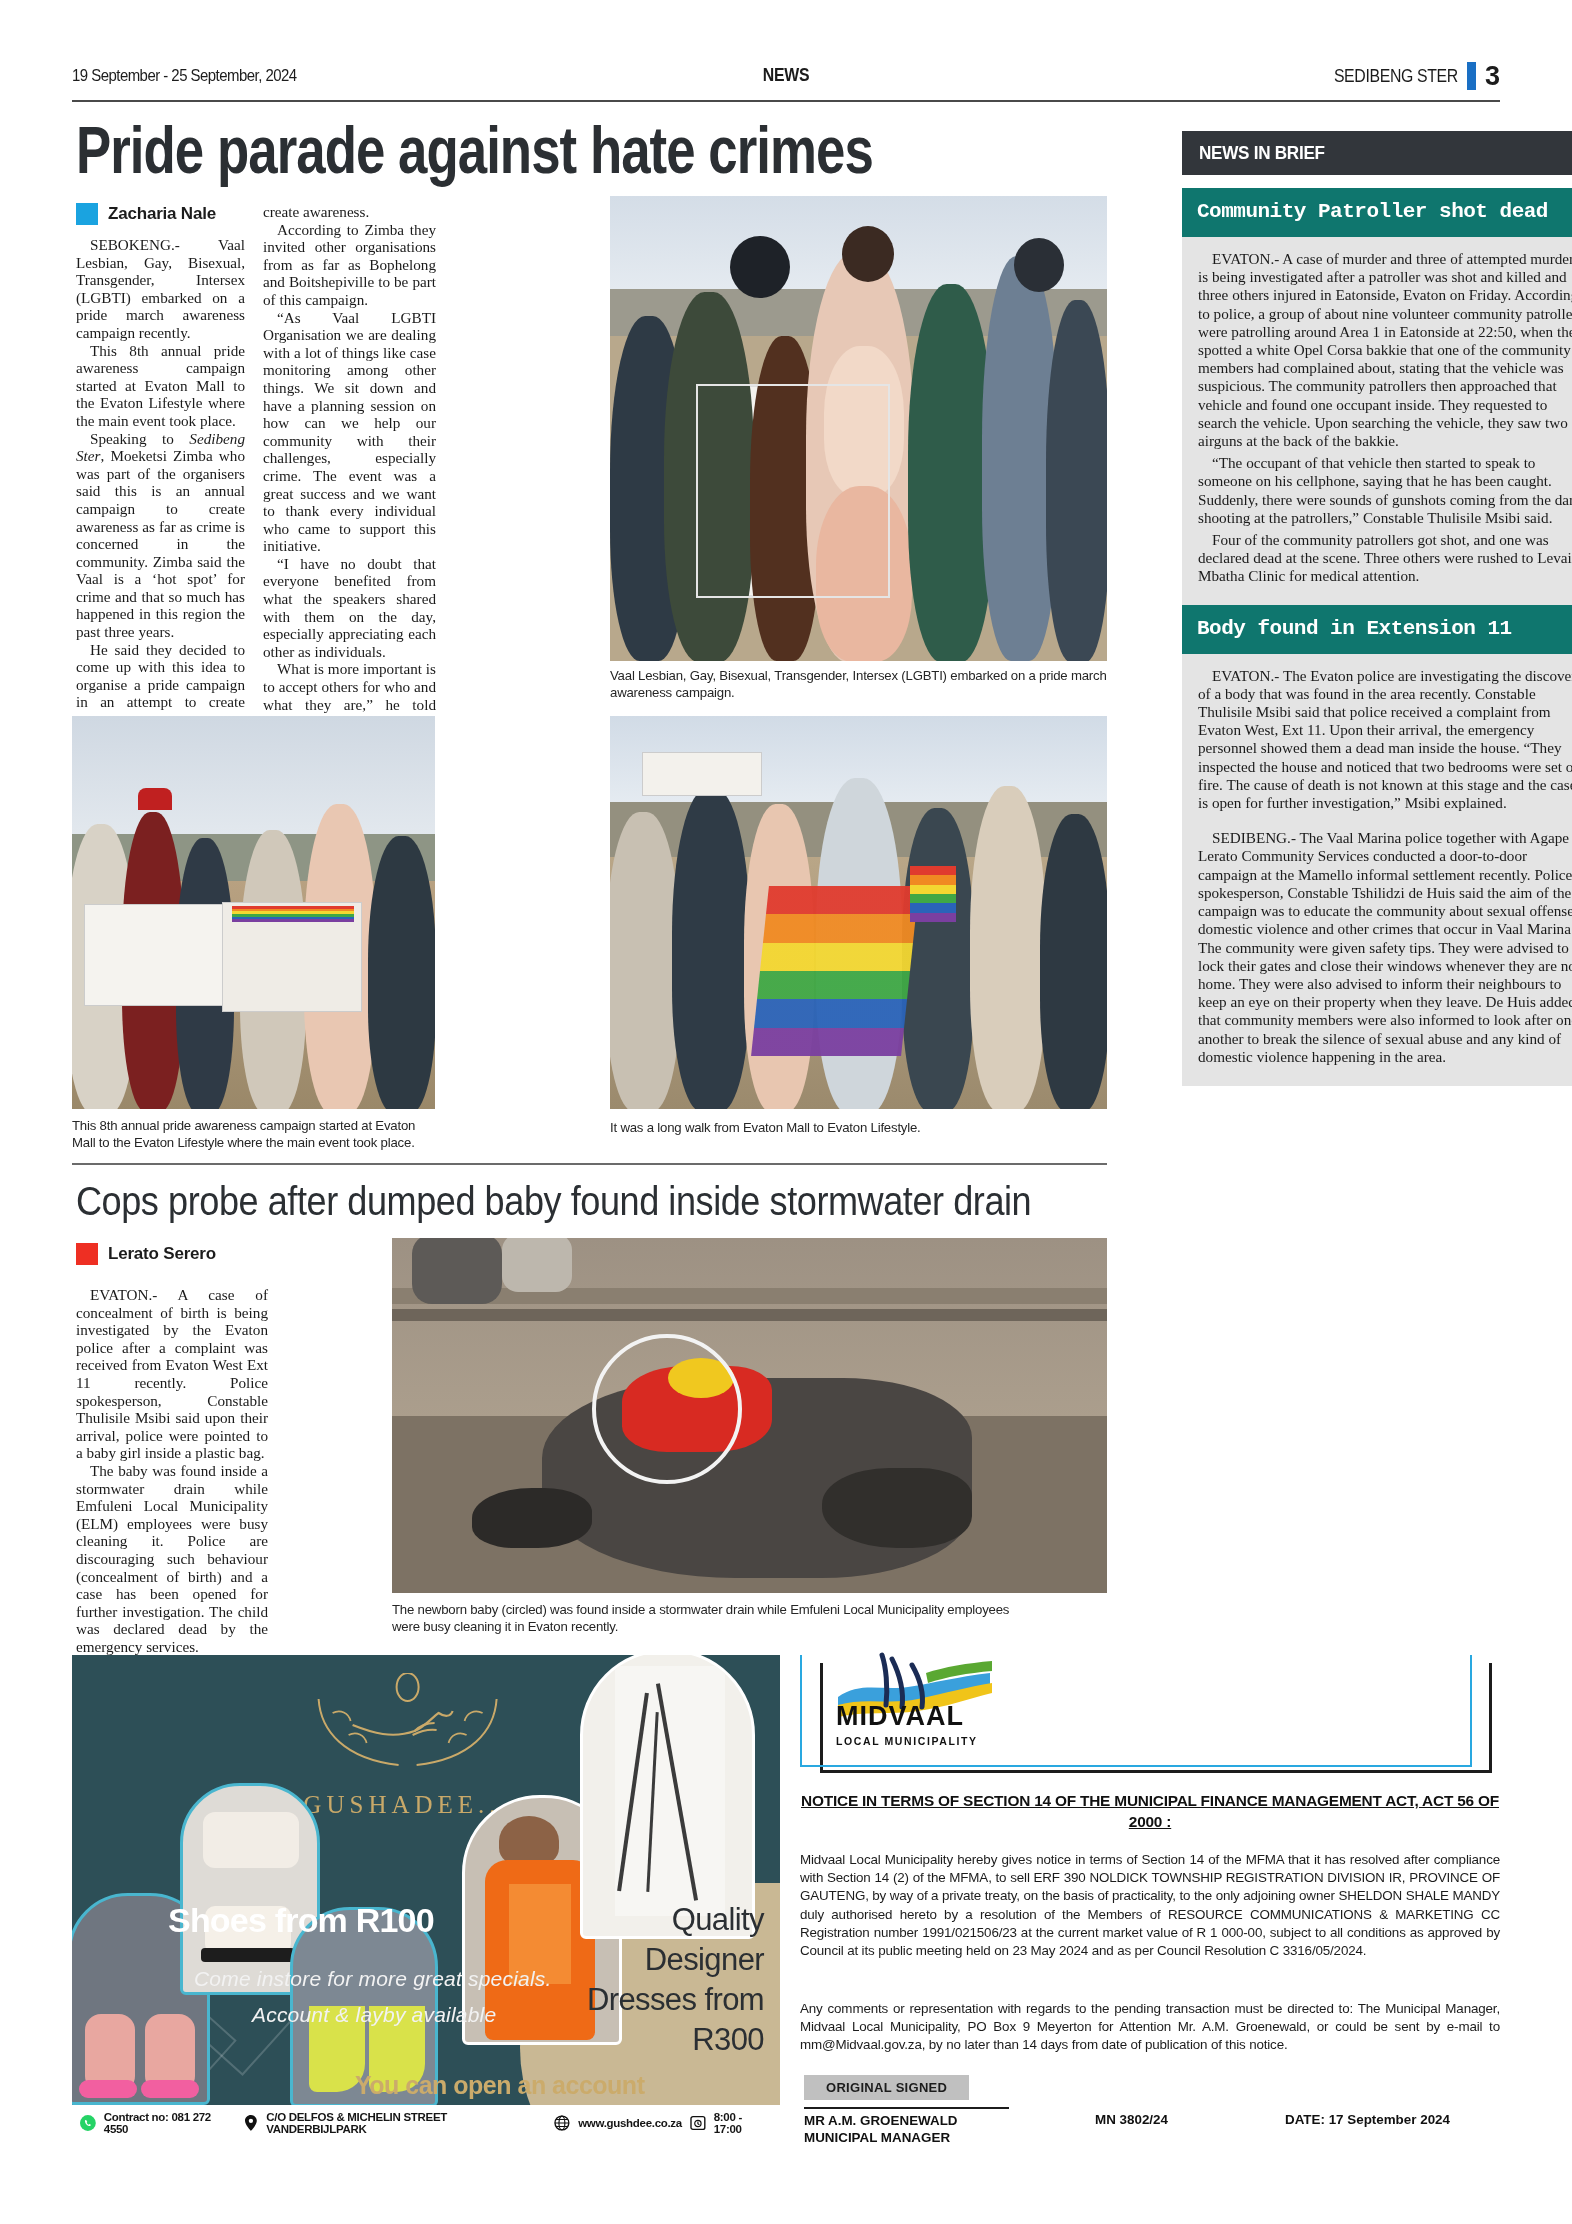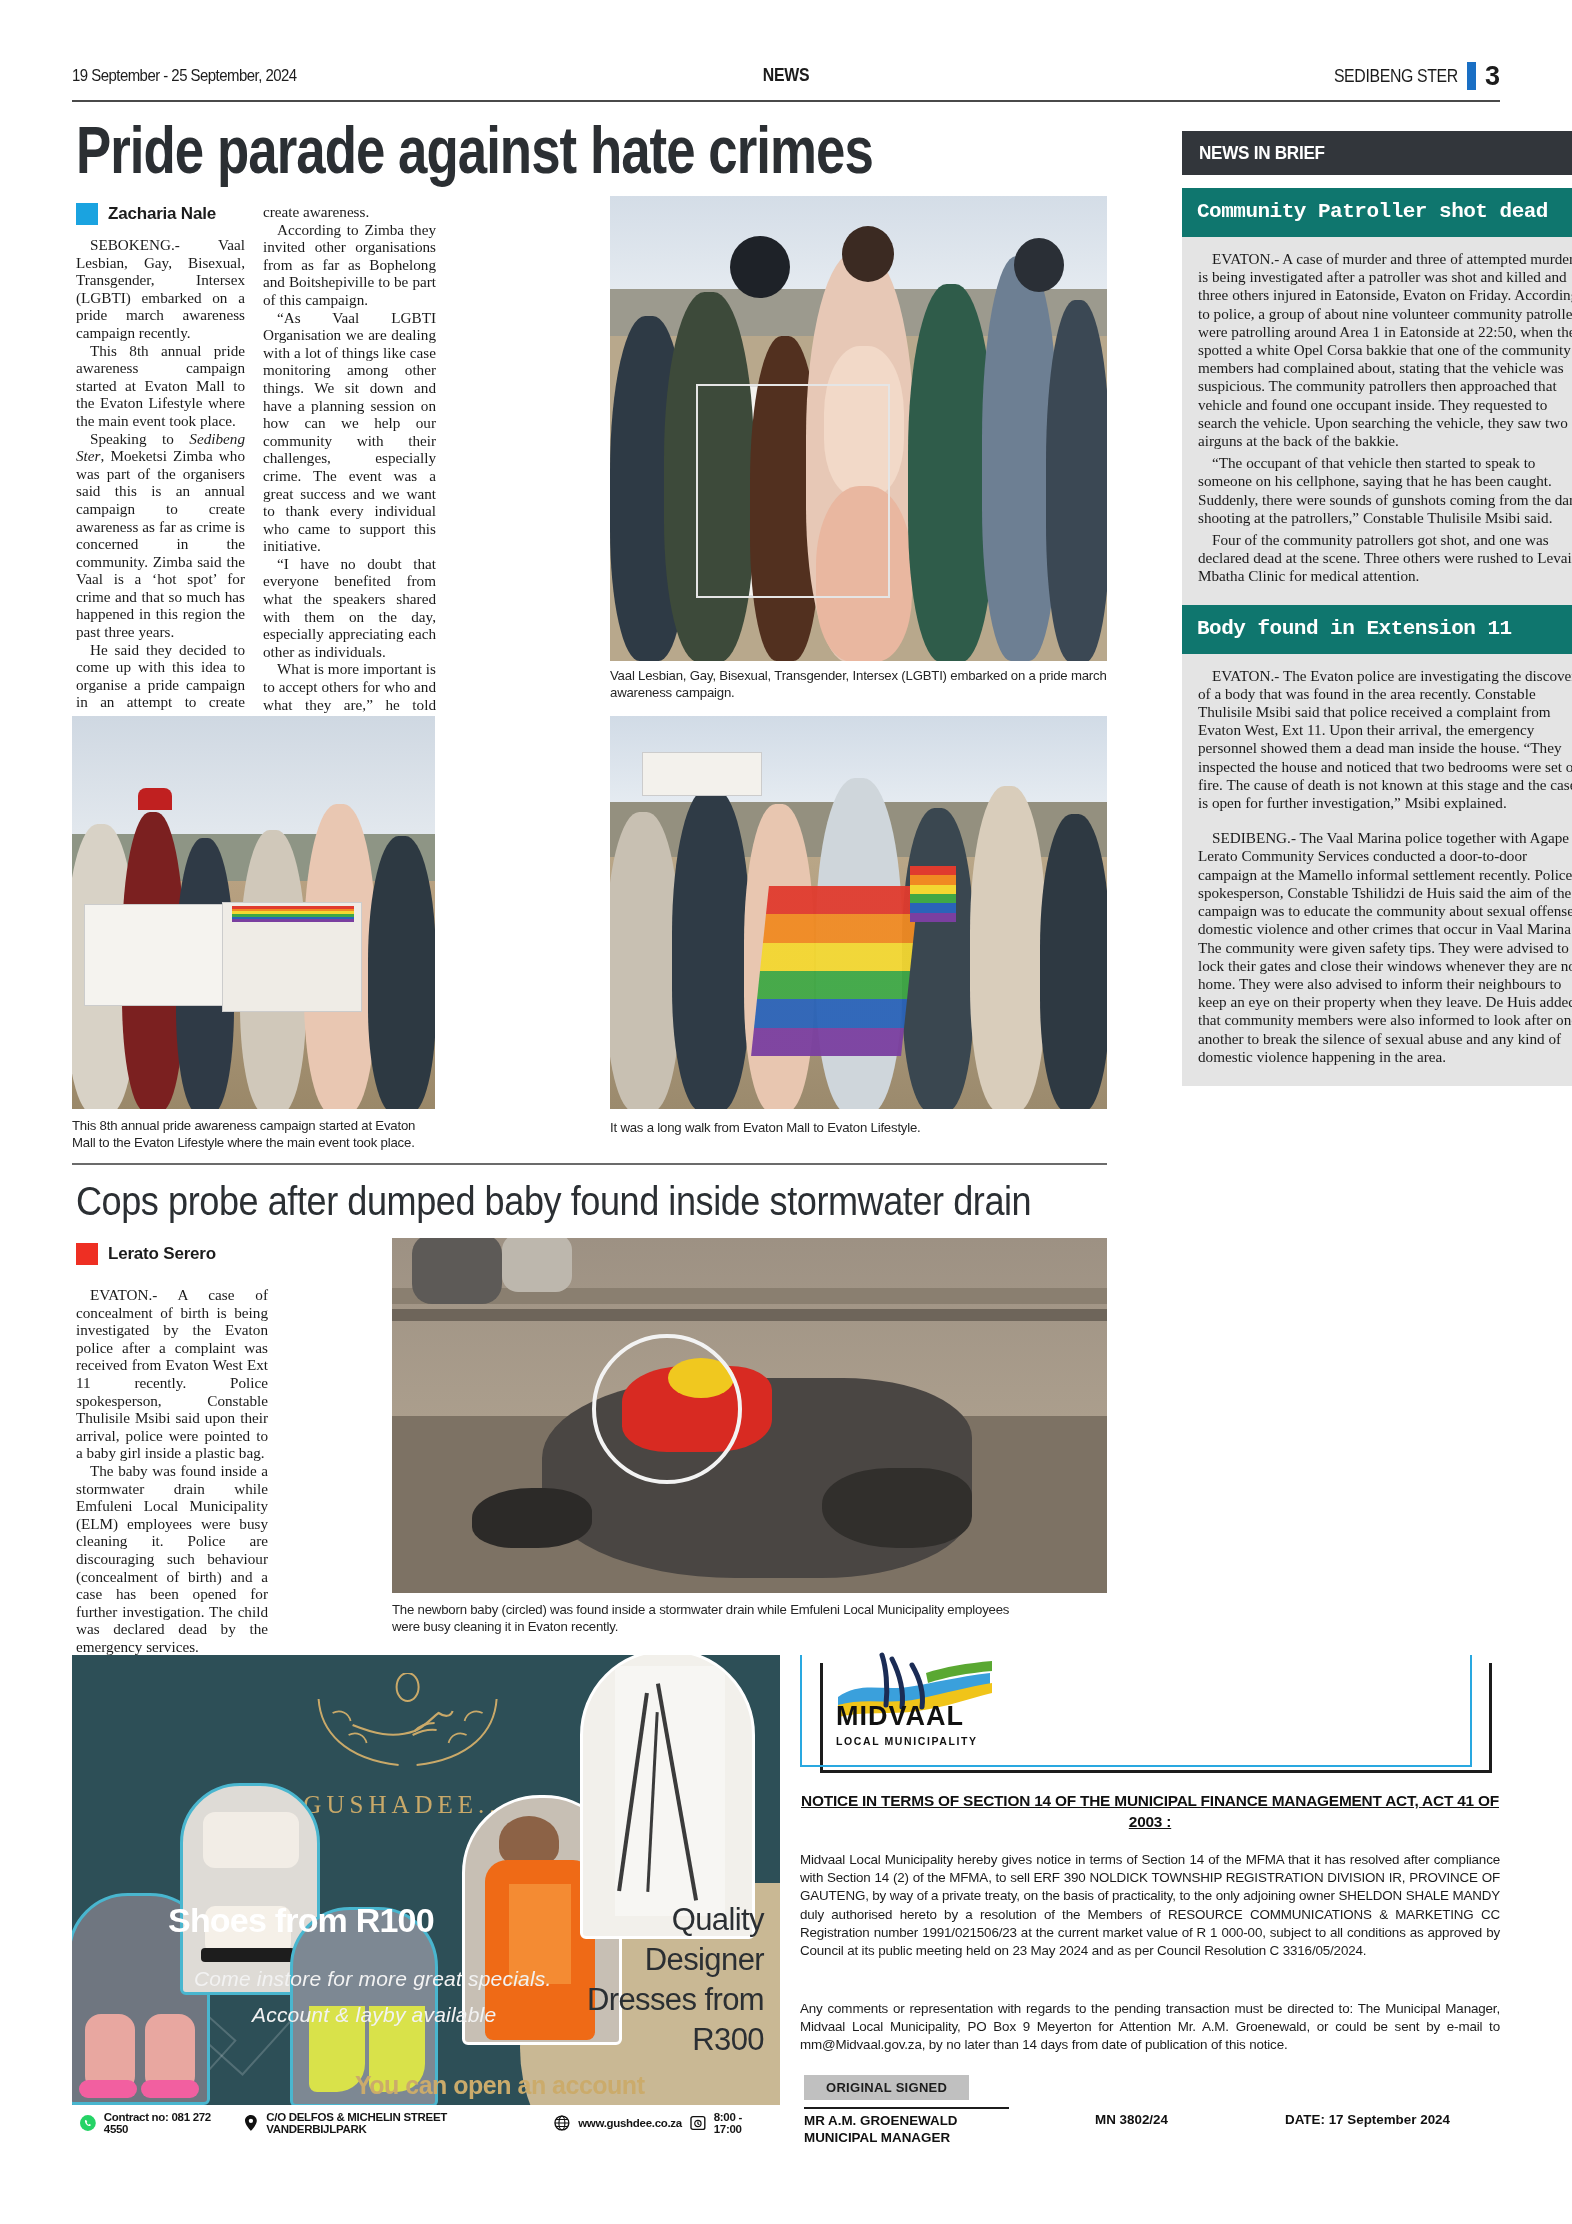--- a/index.html
+++ b/index.html
@@ -480,21 +480,21 @@
         <path d="M8 50 C30 34, 52 44, 78 40 C104 36, 126 30, 160 26 L160 40 C126 44, 104 52, 78 56 C52 60, 30 56, 8 62 Z" fill="#3aa0dc"></path>
         <path d="M8 58 C34 50, 60 58, 88 52 C116 46, 138 40, 162 36 L162 46 C138 52, 116 60, 88 64 C60 68, 34 64, 8 70 Z" fill="#f0c419"></path>
         <path d="M96 26 C114 20, 138 16, 162 14 L162 24 C138 26, 116 30, 98 36 Z" fill="#5aa832"></path>
         <path d="M52 8 C56 20, 58 40, 56 58 M62 12 C70 28, 74 44, 72 60 M82 18 C90 32, 94 46, 92 60" fill="none" stroke="#1b2c55" stroke-width="5" stroke-linecap="round"></path>
         <text x="6" y="78" font-family="Liberation Sans, sans-serif" font-size="27" font-weight="700" fill="#111" letter-spacing="1">MIDVAAL</text>
       </svg>
       <div style="font-family:'Liberation Sans',sans-serif;font-size:10.5px;font-weight:700;letter-spacing:1.6px;color:#111;margin-left:6px;margin-top:-2px;">LOCAL MUNICIPALITY</div>
     </div>
 
 
-    <div class="mv-notice-title">NOTICE IN TERMS OF SECTION 14 OF THE MUNICIPAL FINANCE MANAGEMENT ACT, ACT 41 OF 2003 :</div>
+    <div class="mv-notice-title">NOTICE IN TERMS OF SECTION 14 OF THE MUNICIPAL FINANCE MANAGEMENT ACT, ACT 56 OF 2000 :</div>
     <div class="mv-para" style="top:196px;">Midvaal Local Municipality hereby gives notice in terms of Section 14 of the MFMA that it has resolved after compliance with Section 14 (2) of the MFMA, to sell ERF 390 NOLDICK TOWNSHIP REGISTRATION DIVISION IR, PROVINCE OF GAUTENG, by way of a private treaty, on the basis of practicality, to the only adjoining owner SHELDON SHALE MANDY duly authorised hereto by a resolution of the Members of RESOURCE COMMUNICATIONS &amp; MARKETING CC Registration number 1991/021506/23 at the current market value of R 1 000-00, subject to all conditions as approved by Council at its public meeting held on 23 May 2024 and as per Council Resolution C 3316/05/2024.</div>
     <div class="mv-para" style="top:345px;">Any comments or representation with regards to the pending transaction  must be directed to: The Municipal Manager, Midvaal Local Municipality, PO Box 9 Meyerton for Attention Mr. A.M. Groenewald, or could be sent by e-mail to mm@Midvaal.gov.za, by no later  than 14 days from date of publication of this notice.</div>
 
     <div class="mv-signed">ORIGINAL SIGNED</div>
     <div class="mv-sigline"></div>
     <div class="mv-name">
       <div>MR A.M. GROENEWALD</div>
       <div>MUNICIPAL MANAGER</div>
     </div>
     <div class="mv-mn">MN 3802/24</div>

